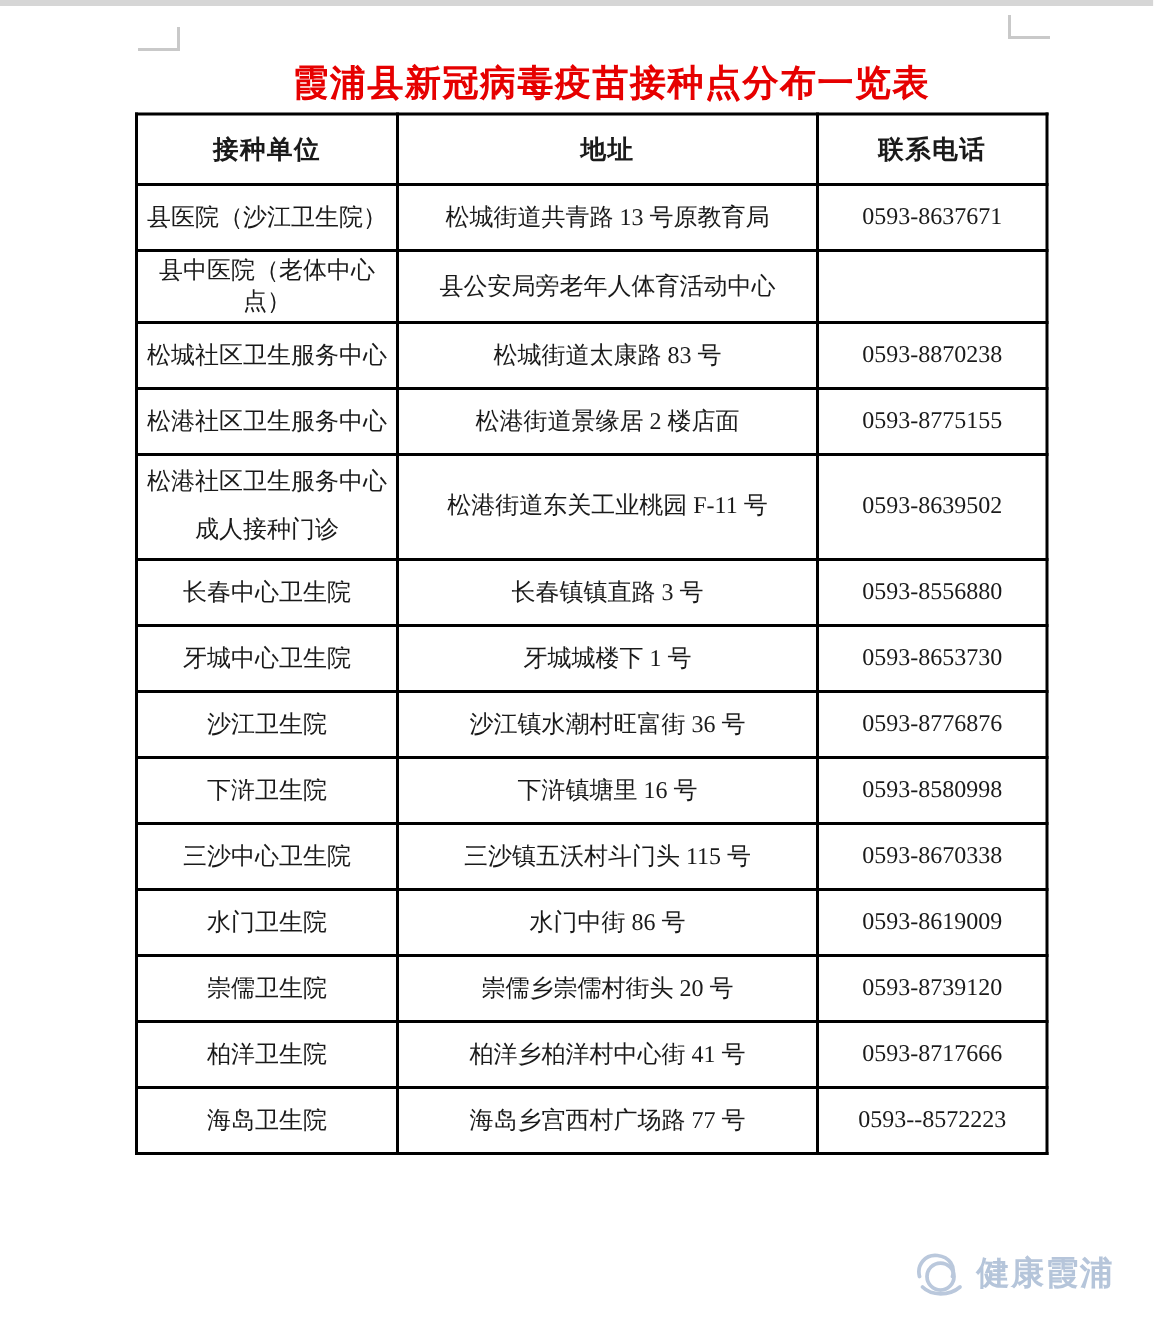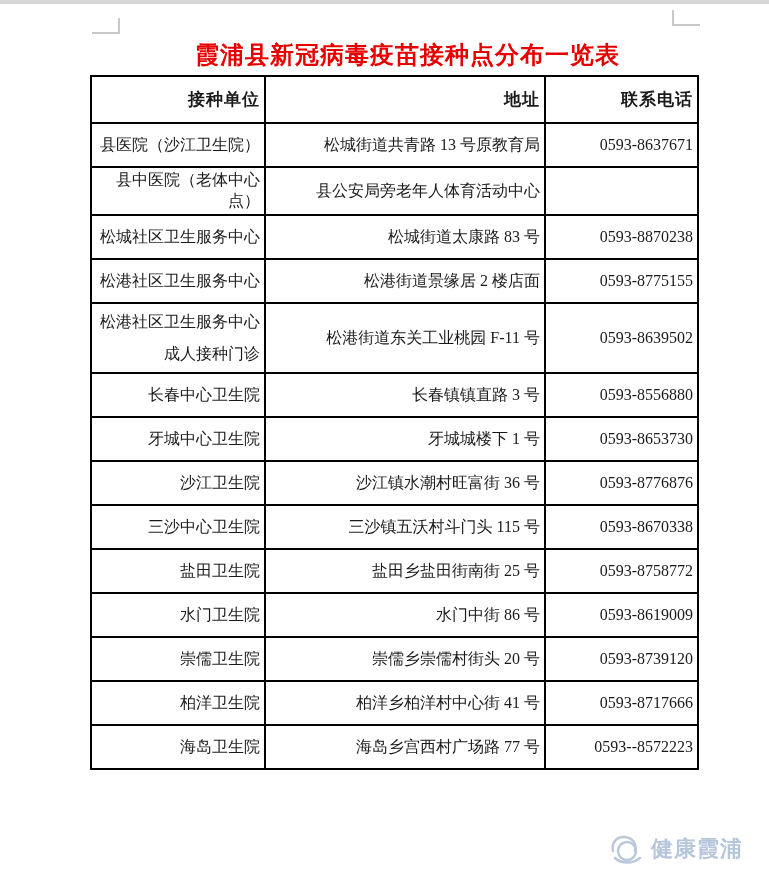--- a/index.html
+++ b/index.html
@@ -48,21 +48,21 @@
     left: 90px; top: 75px;
     width: 607px;
     border-collapse: collapse;
     table-layout: fixed;
   }
   .doc-table col.c-unit    { width: 174px; }
   .doc-table col.c-address { width: 280px; }
   .doc-table col.c-phone   { width: 153px; }
   .doc-table th, .doc-table td {
     border: 2px solid #000000;
-    text-align: right;
+    text-align: center;
     vertical-align: middle;
     padding: 2px 4px;
     color: #1a1a1a;
     white-space: pre-line;
     overflow: hidden;
   }
   .doc-table th {
     height: 41px;
     font-size: 17px;
     font-weight: bold;
@@ -152,28 +152,28 @@
           <td>牙城中心卫生院</td>
           <td>牙城城楼下 1 号</td>
           <td>0593-8653730</td>
         </tr>
         <tr>
           <td>沙江卫生院</td>
           <td>沙江镇水潮村旺富街 36 号</td>
           <td>0593-8776876</td>
         </tr>
         <tr>
+          <td>下浒卫生院</td>
+          <td>下浒镇塘里 16 号</td>
+          <td>0593-8580998</td>
+        </tr>
+        <tr>
           <td>三沙中心卫生院</td>
           <td>三沙镇五沃村斗门头 115 号</td>
           <td>0593-8670338</td>
-        </tr>
-        <tr>
-          <td>盐田卫生院</td>
-          <td>盐田乡盐田街南街 25 号</td>
-          <td>0593-8758772</td>
         </tr>
         <tr>
           <td>水门卫生院</td>
           <td>水门中街 86 号</td>
           <td>0593-8619009</td>
         </tr>
         <tr>
           <td>崇儒卫生院</td>
           <td>崇儒乡崇儒村街头 20 号</td>
           <td>0593-8739120</td>

